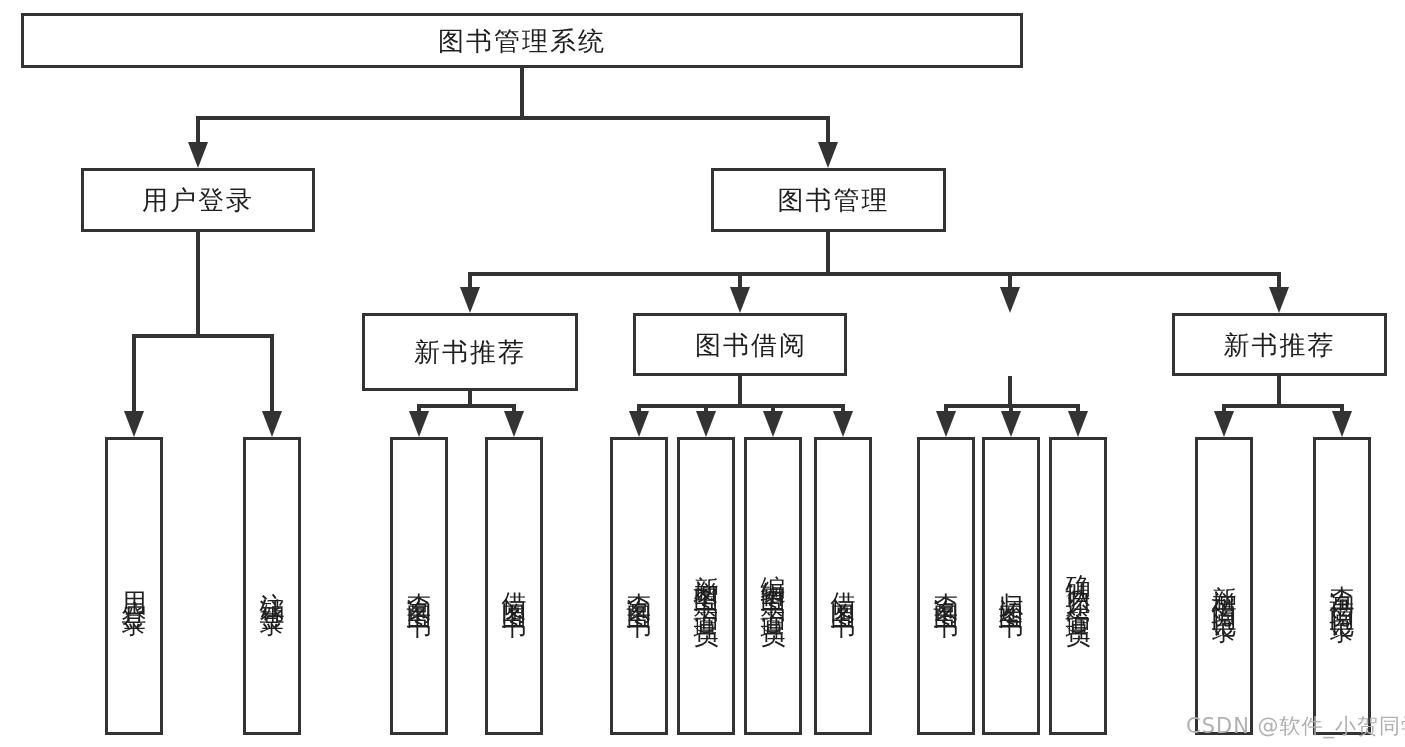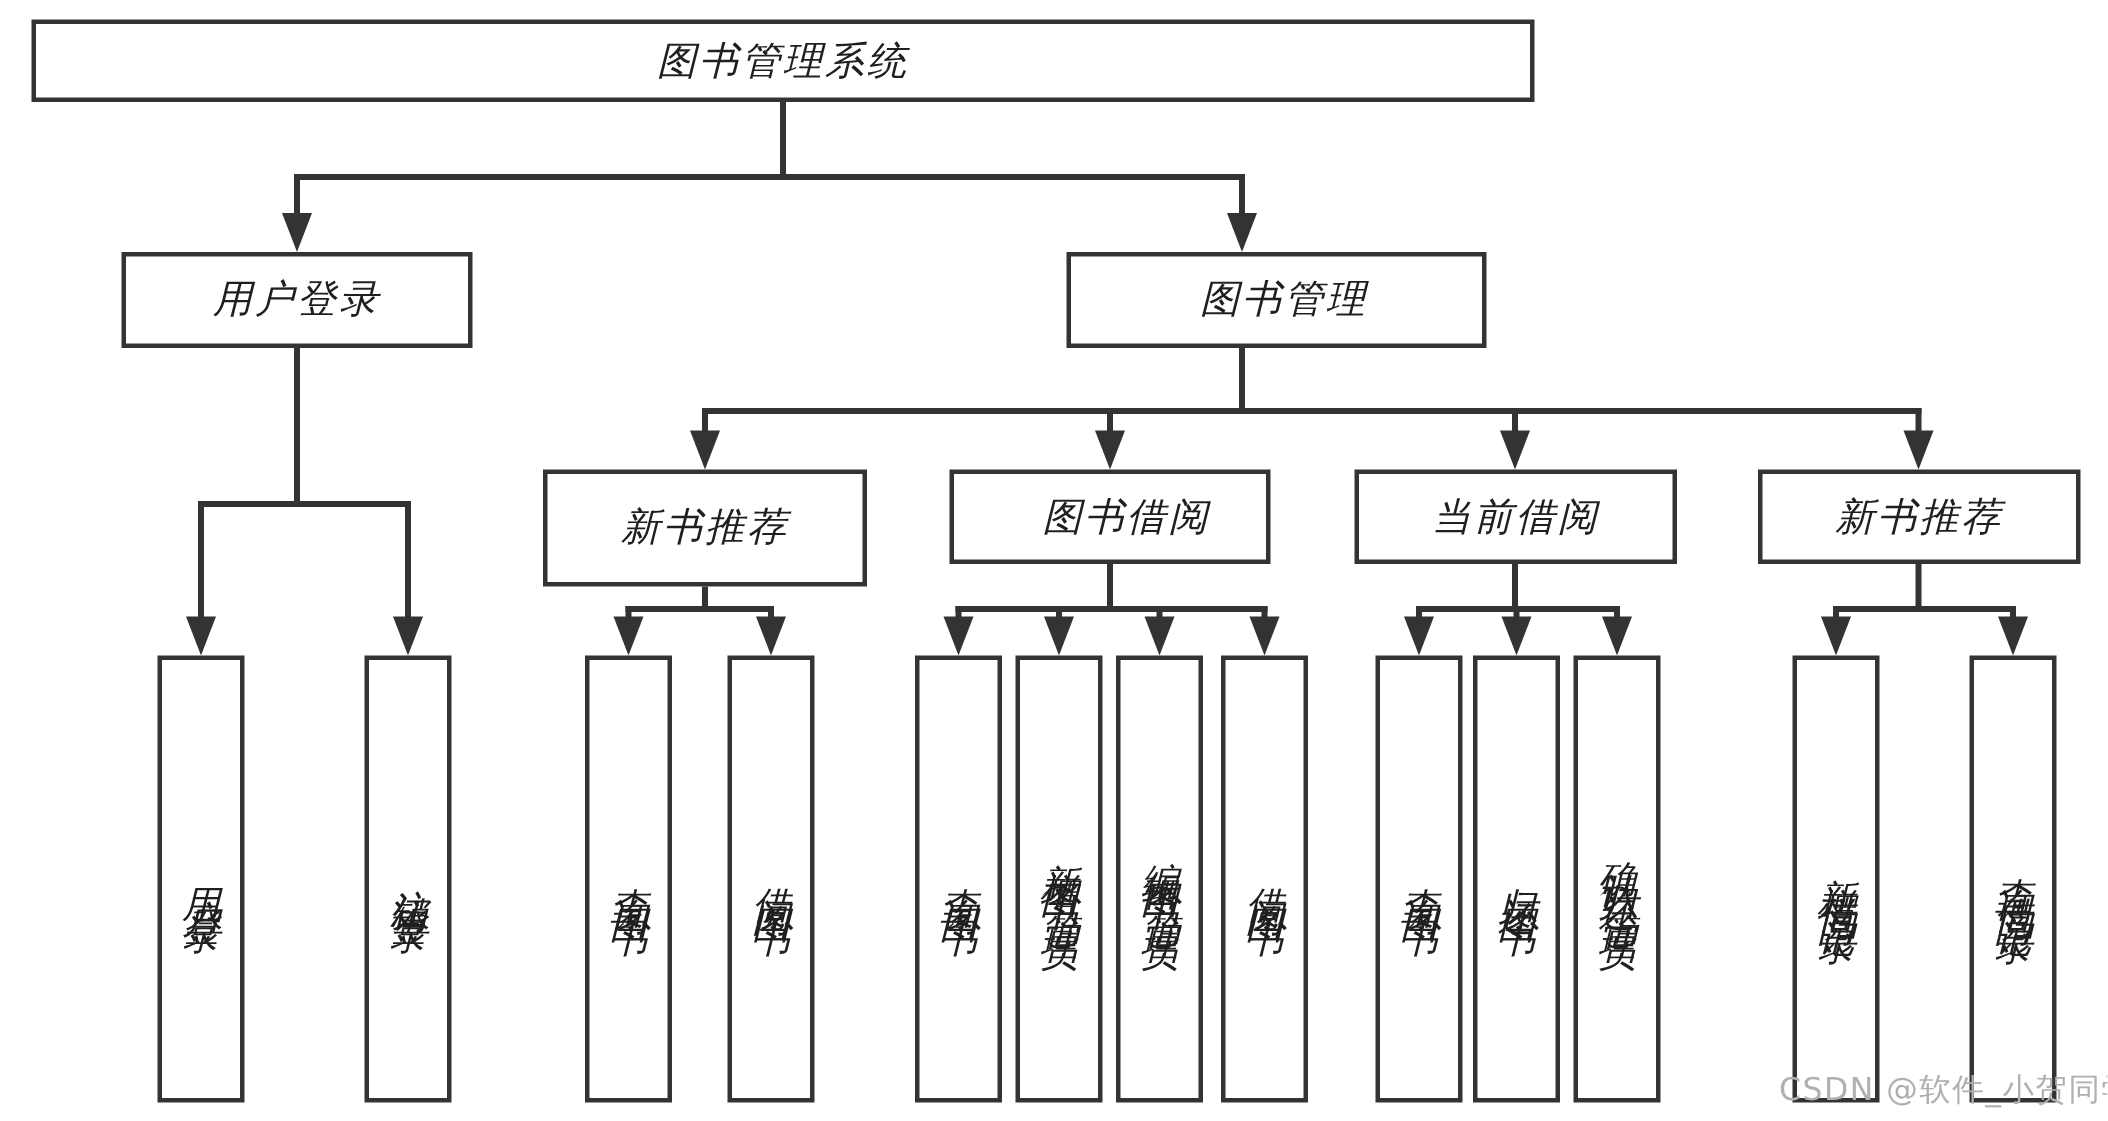--- a/index.html
+++ b/index.html
@@ -26,21 +26,20 @@
     align-items:center;
     justify-content:center;
     z-index:2;
   }
   .box .label{
     color:var(--text);
     font-size:26px;
     line-height:1;
     white-space:nowrap;
     letter-spacing:2px;
-    font-style:italic;
   }
   .box.vertical .label{
     writing-mode:vertical-rl;
     text-orientation:mixed;
     font-size:25px;
     letter-spacing:7px;
     white-space:normal;
   }
   .box.title .label{
     font-size:26px;
@@ -125,31 +124,28 @@
     <div class="cline" style="left: 1222px; top: 404px; width: 4px; height: 11px;"></div>
     <div class="arrowhead" style="left: 1214px; top: 411px;"></div>
     <div class="cline" style="left: 1340px; top: 404px; width: 4px; height: 11px;"></div>
     <div class="arrowhead" style="left: 1332px; top: 411px;"></div>
     <div class="box title" style="left: 21px; top: 13px; width: 1002px; height: 55px;">
       <span class="label">图书管理系统</span>
     </div>
     <div class="box" style="left: 81px; top: 168px; width: 234px; height: 64px;">
       <span class="label">用户登录</span>
     </div>
-    <div class="box" style="left: 711px; top: 168px; width: 280px; height: 64px; padding-left: 10px;">
+    <div class="box" style="left: 711px; top: 168px; width: 235px; height: 64px; padding-left: 10px;">
       <span class="label">图书管理</span>
     </div>
     <div class="box" style="left: 362px; top: 313px; width: 216px; height: 78px;">
       <span class="label">新书推荐</span>
     </div>
     <div class="box" style="left: 633px; top: 313px; width: 214px; height: 63px; padding-left: 22px;">
       <span class="label">图书借阅</span>
-    </div>
-    <div class="box" style="left: 903px; top: 313px; width: 215px; height: 63px;">
-      <span class="label">当前借阅</span>
     </div>
     <div class="box" style="left: 1172px; top: 313px; width: 215px; height: 63px;">
       <span class="label">新书推荐</span>
     </div>
     <div class="box vertical" style="left: 105px; top: 437px; width: 58px; height: 298px;">
       <span class="label">用户登录</span>
     </div>
     <div class="box vertical" style="left: 243px; top: 437px; width: 58px; height: 298px;">
       <span class="label">注销登录</span>
     </div>

